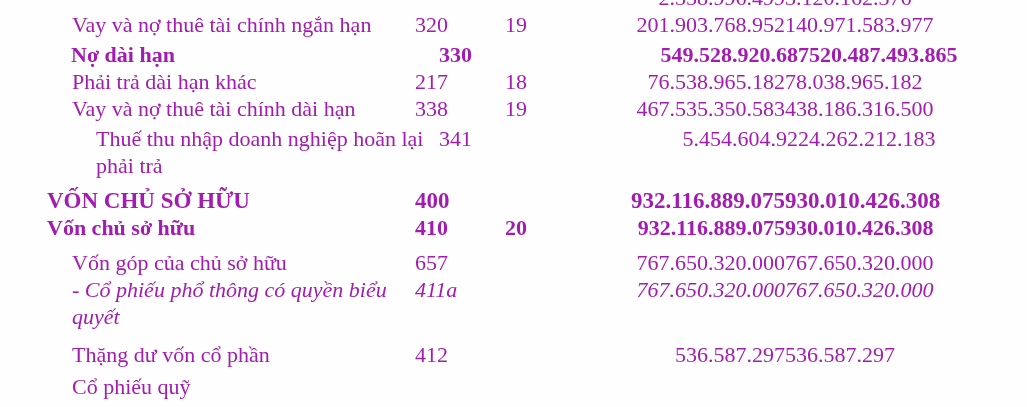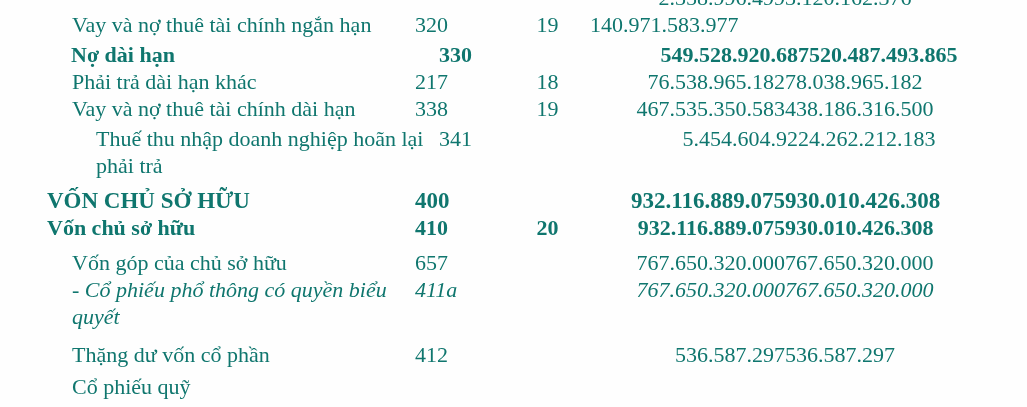--- a/index.html
+++ b/index.html
@@ -7,40 +7,40 @@
     padding: 0;
     background: #ffffff;
   }
   .page {
     position: relative;
     width: 1027px;
     height: 407px;
     overflow: hidden;
     background: #fefefe;
     font-family: "Liberation Serif", "DejaVu Serif", serif;
-    color: #0f766e;
+    color: #a21caf;
   }
   .sheet-table {
     width: 1027px;
     box-sizing: border-box;
   }
   .row {
     display: grid;
     grid-template-columns: 415px 90px 85px 195px 205px;
     box-sizing: border-box;
     width: 1027px;
     padding-right: 37px;
     line-height: 27px;
     font-size: 22px;
     align-items: start;
   }
   .cell { white-space: pre-line; }
   .c-label { padding-left: 72px; }
   .c-code  { text-align: left; }
-  .c-note  { text-align: center; }
+  .c-note  { }
   .c-v1    { text-align: right; }
   .c-v2    { }
 
   .emph-bold { font-weight: 700; }
   .emph-bold .c-label { padding-left: 47px; }
   .emph-bold-caps { font-weight: 700; font-size: 23px; }
   .emph-bold-caps .c-label { padding-left: 47px; }
   .emph-italic { font-style: italic; }
 
   .gap-small  { margin-top: 3px; padding-left: 24px; }
@@ -59,20 +59,21 @@
     <div class="cell c-label"></div>
     <div class="cell c-code"></div>
     <div class="cell c-note"></div>
     <div class="cell c-v1">2.358.996.499</div>
     <div class="cell c-v2">3.120.162.376</div>
   </div>
       <div class="row">
     <div class="cell c-label">Vay và nợ thuê tài chính ngắn hạn</div>
     <div class="cell c-code">320</div>
     <div class="cell c-note">19</div>
+    <div class="cell c-v1">201.903.768.952</div>
     <div class="cell c-v2">140.971.583.977</div>
   </div>
       <div class="row emph-bold gap-small">
     <div class="cell c-label">Nợ dài hạn</div>
     <div class="cell c-code">330</div>
     <div class="cell c-note"></div>
     <div class="cell c-v1">549.528.920.687</div>
     <div class="cell c-v2">520.487.493.865</div>
   </div>
       <div class="row">

